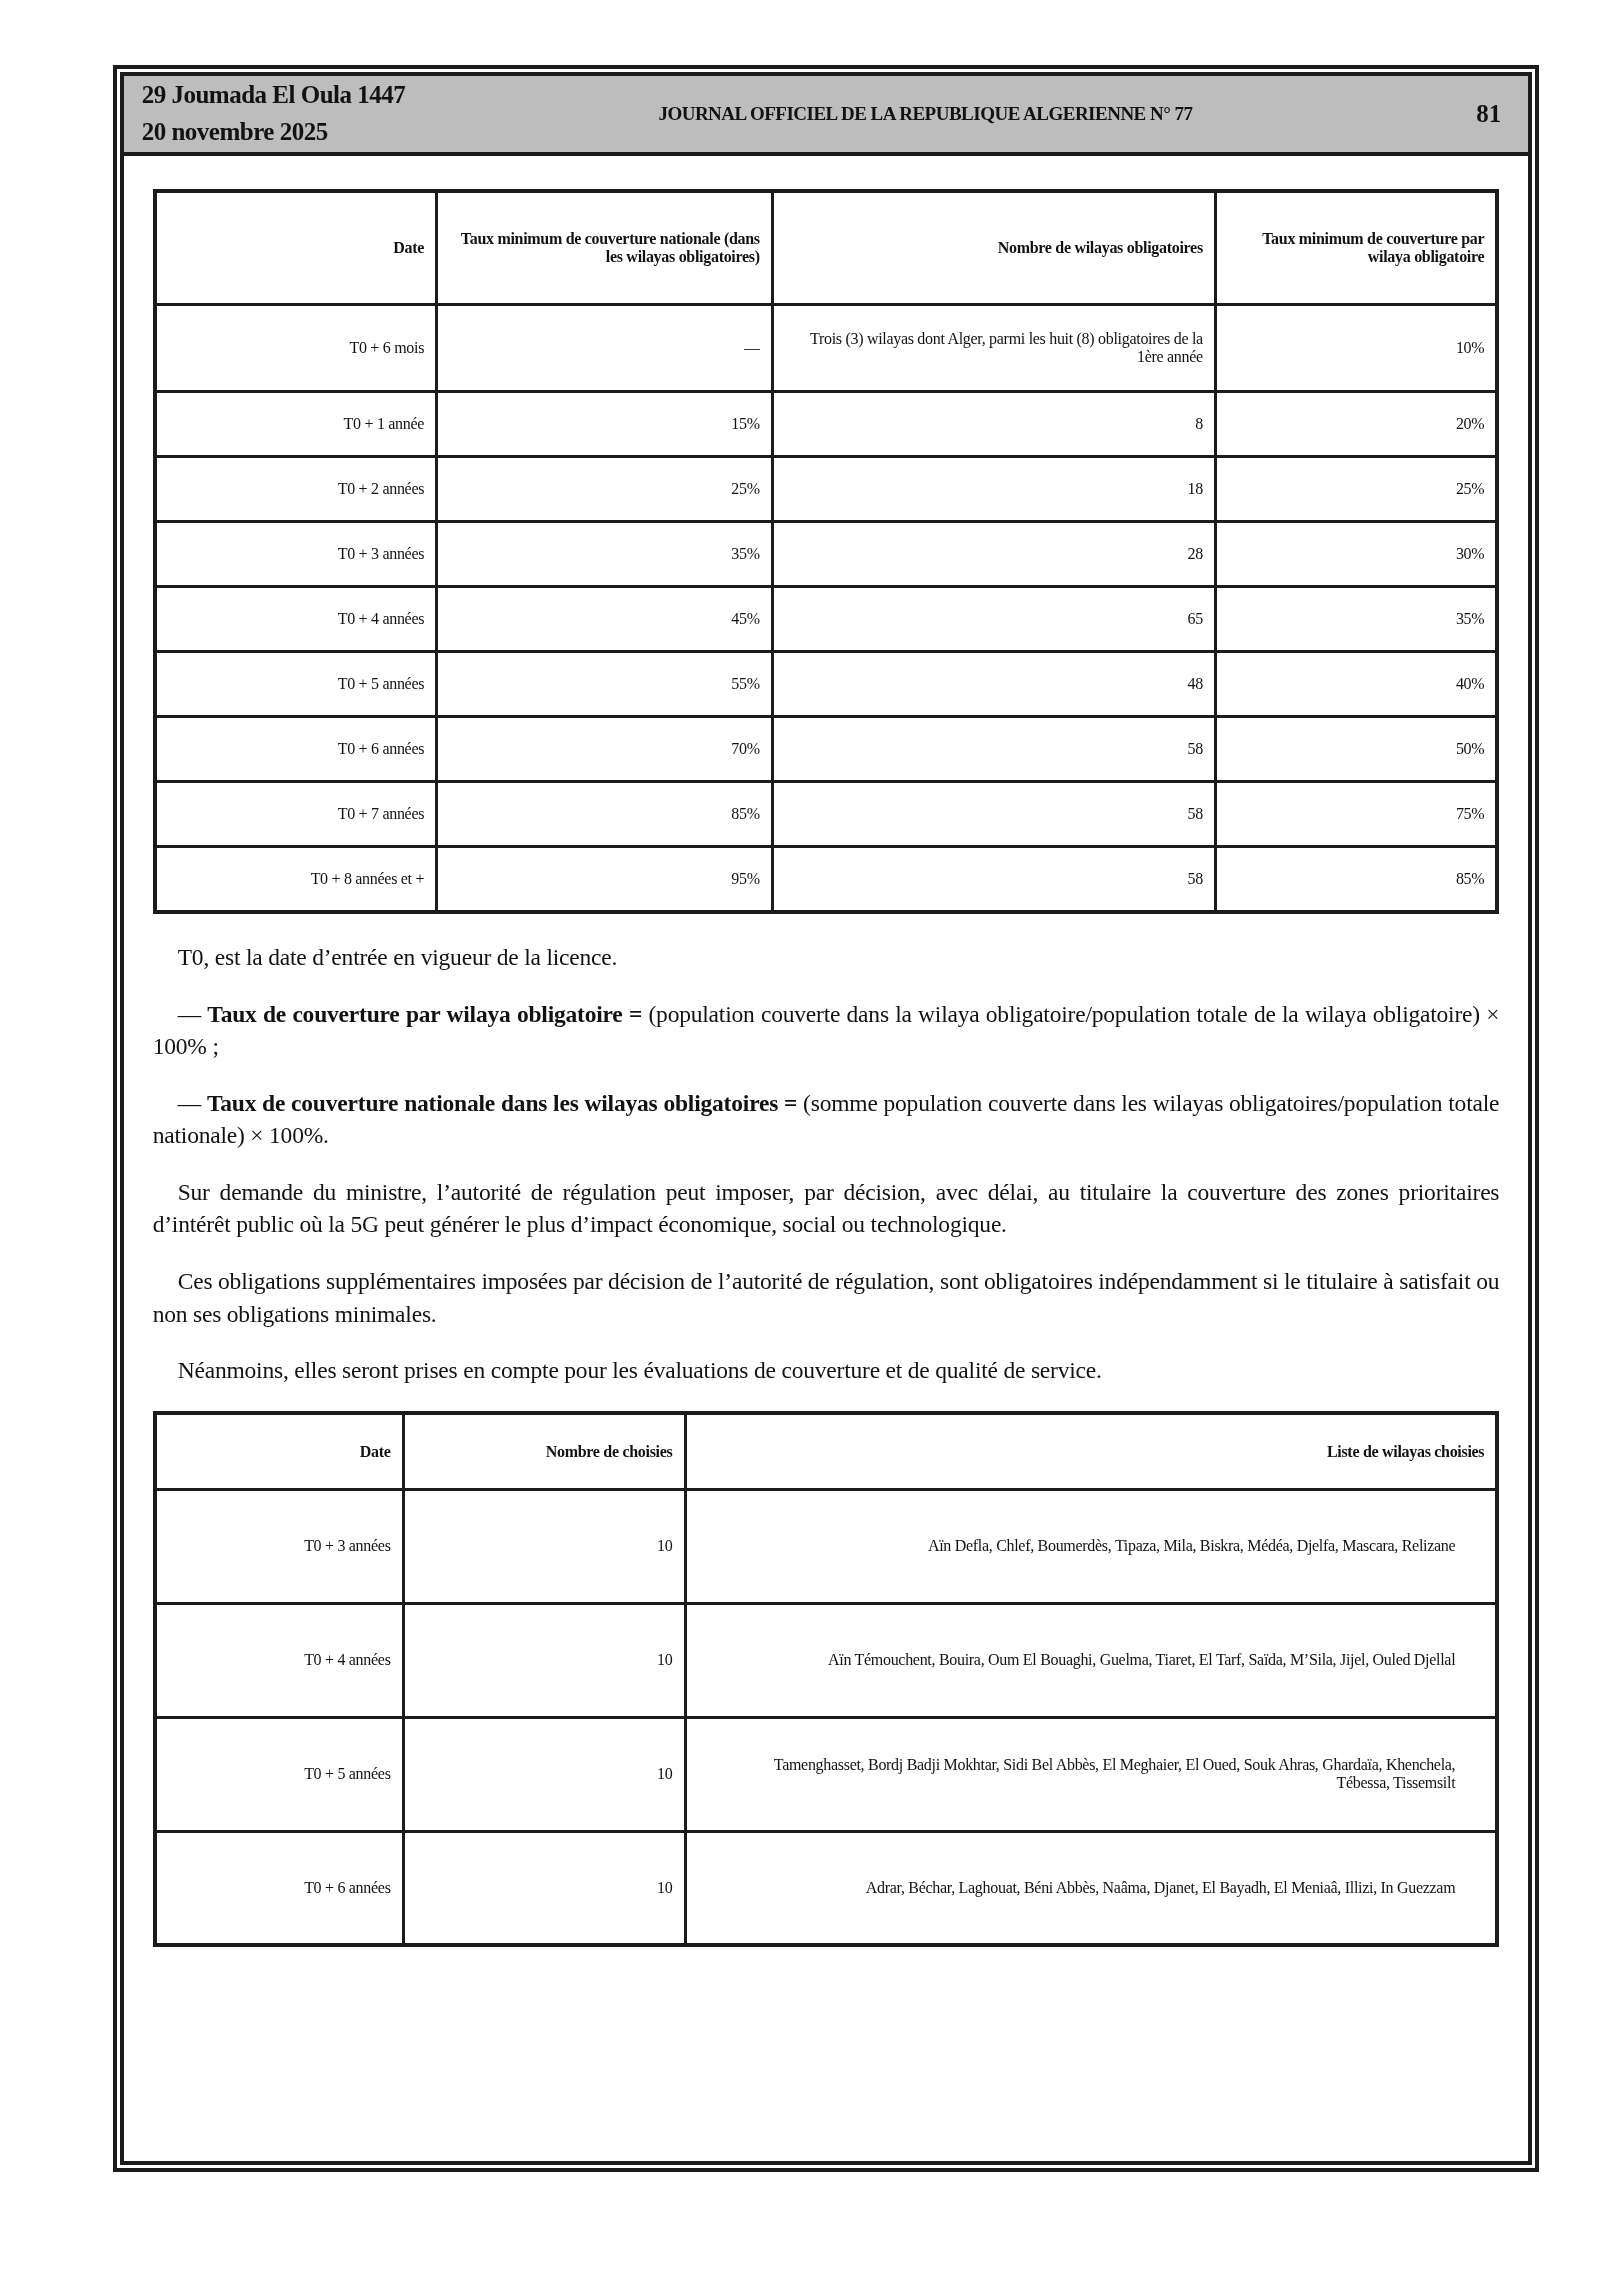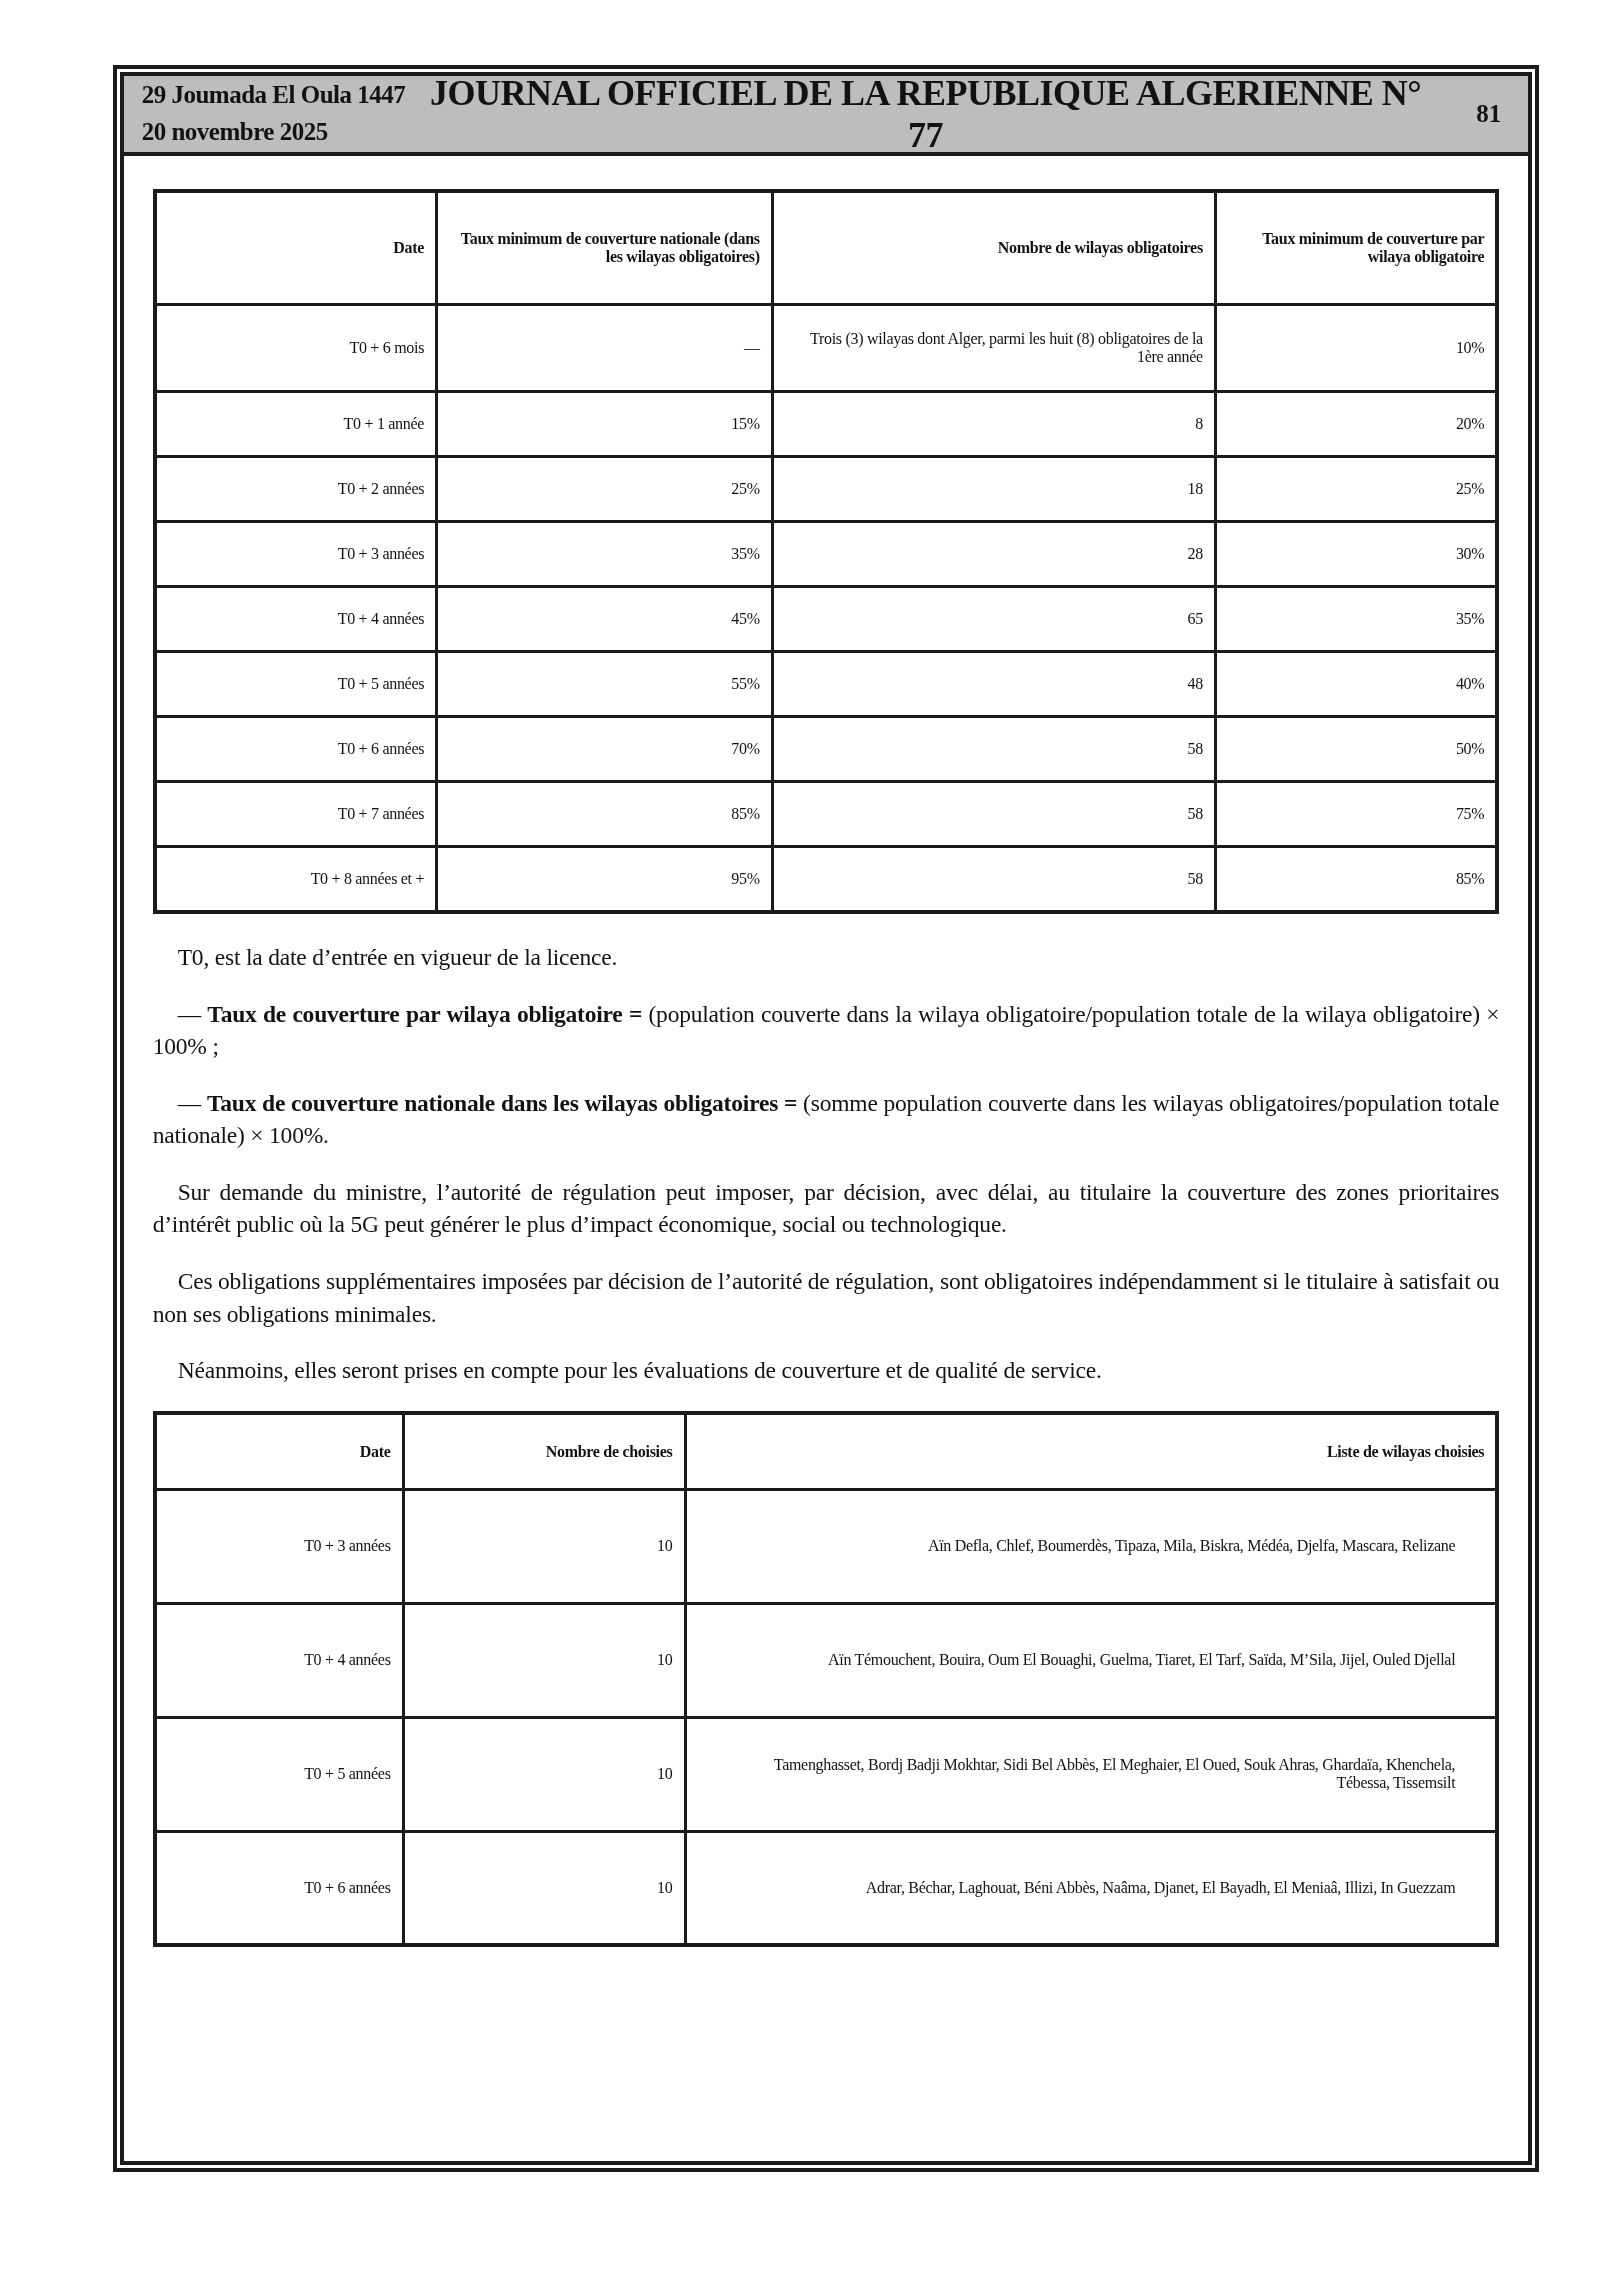--- a/index.html
+++ b/index.html
@@ -13,21 +13,21 @@
   .page-inner {
     width:100%; height:100%; border:4.5px solid #1b1b1b; overflow:hidden; background:#ffffff;
   }
 
   
   .header-band {
     height:80px; background:#bdbdbd; border-bottom:4.5px solid #1b1b1b;
     display:flex; align-items:center;
   }
   .header-dates { width:299px; padding-left:18px; font-weight:bold; font-size:25px; line-height:1.45; letter-spacing:-0.5px; }
-  .header-title { flex:1; text-align:center; font-weight:bold; font-size:36px; letter-spacing:-0.5px; }
+  .header-title { flex:1; text-align:center; font-weight:bold; font-size:19px; letter-spacing:-0.5px; }
   .header-page  { width:100px; text-align:right; padding-right:27px; font-weight:bold; font-size:25px; }
 
   
   .content { padding:33px 29px 0 29px; }
   .section-title { font-size:26px; font-weight:bold; margin:0 0 27px 3.6px; letter-spacing:-0.3px; }
 
   table { width:100%; border-collapse:collapse; border:4.5px solid #1b1b1b; }
   th, td { border:3.6px solid #1b1b1b; text-align:right; vertical-align:middle; font-size:16px; letter-spacing:-0.3px; padding:3.6px 11px; }
   th { font-weight:bold; }
 

